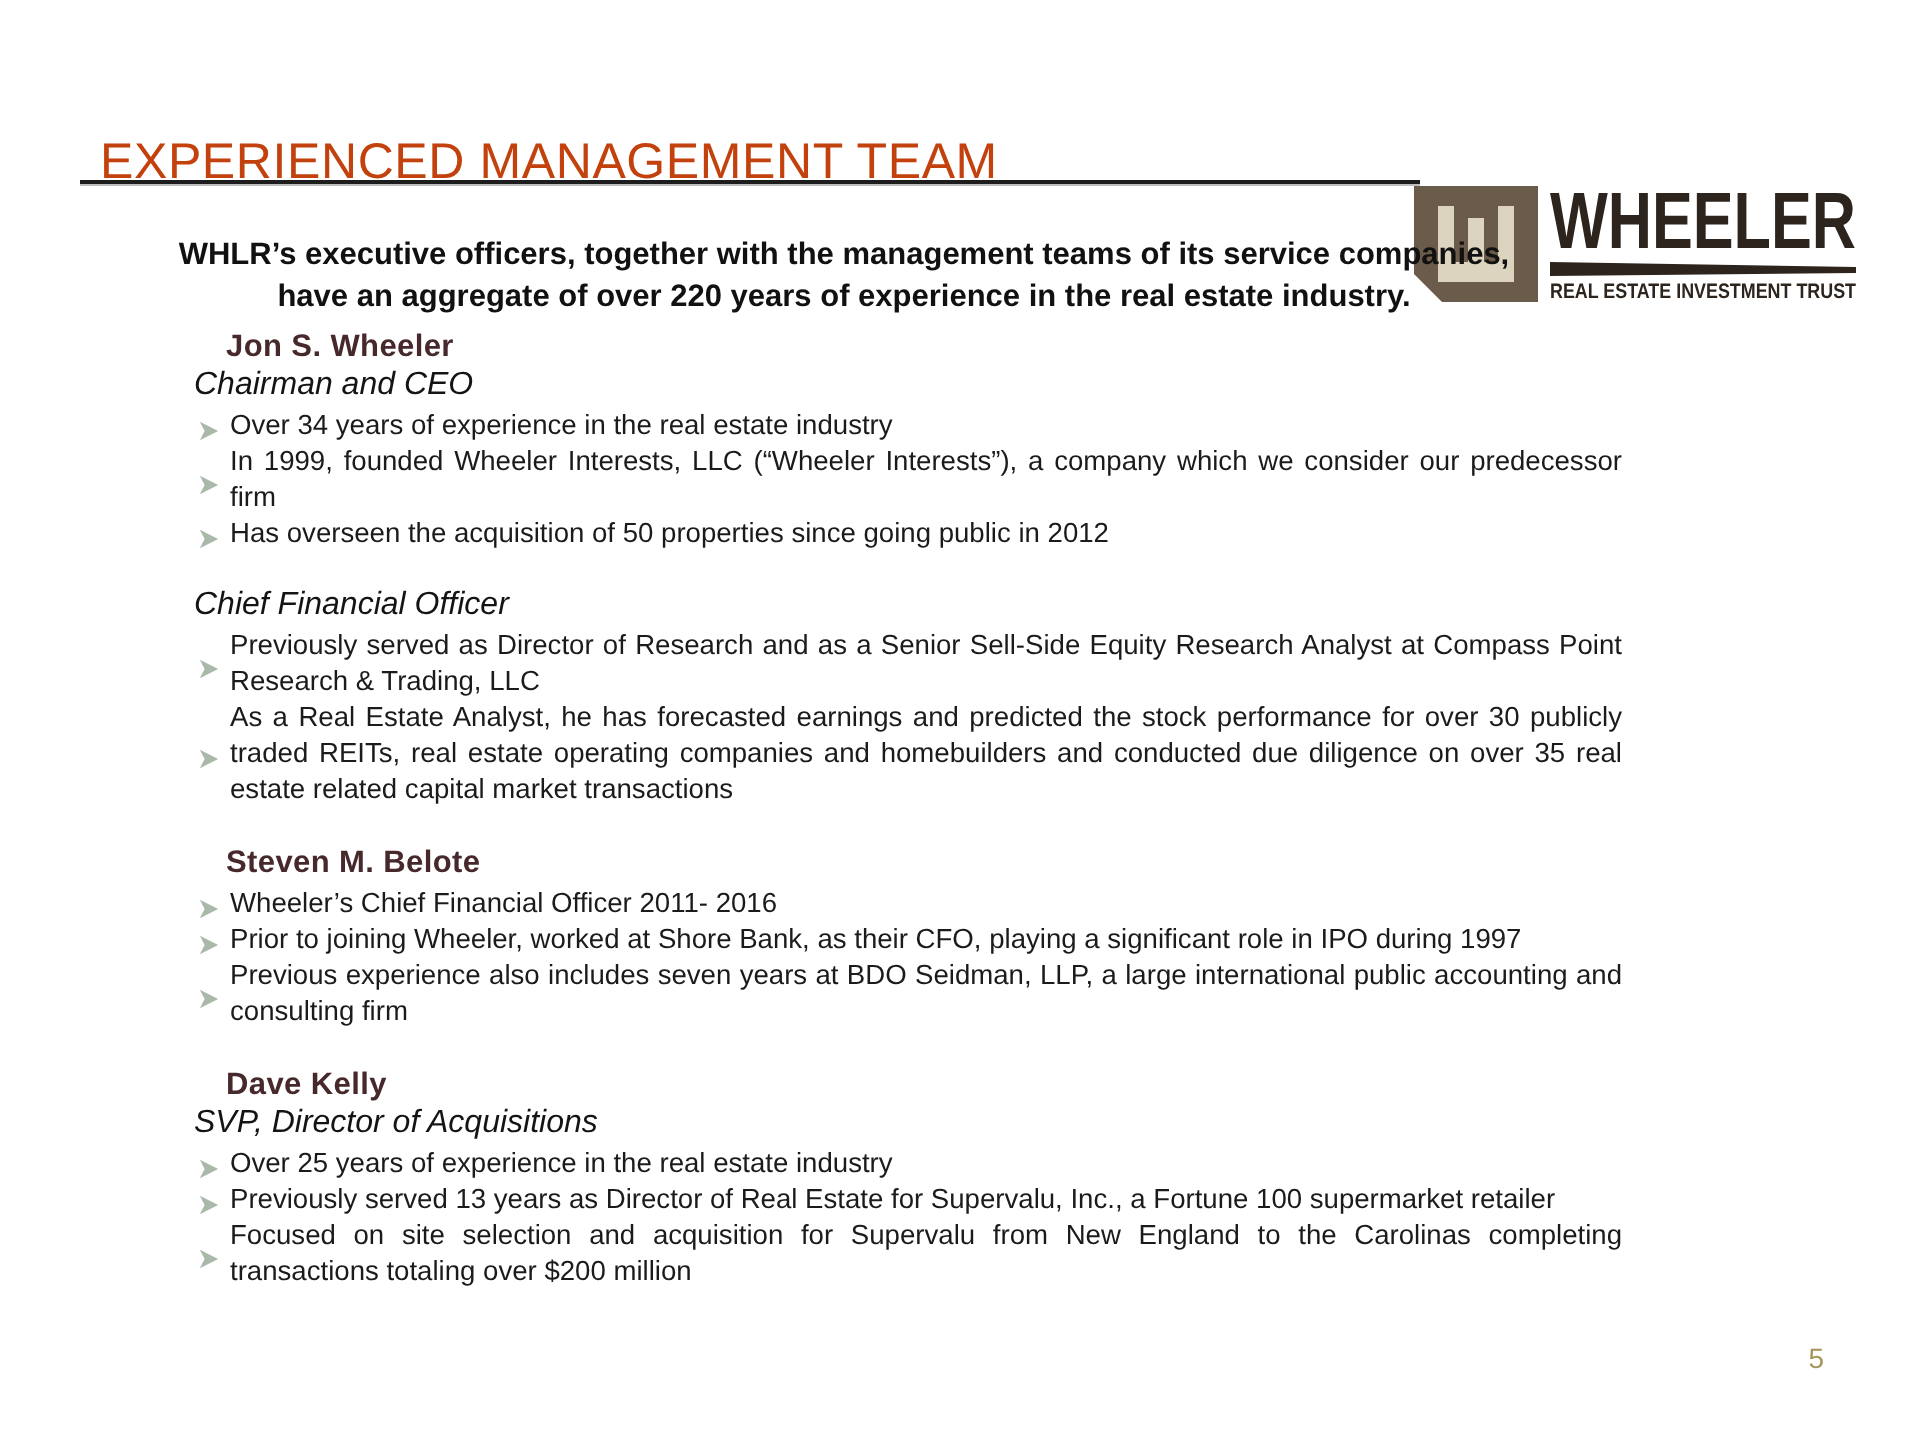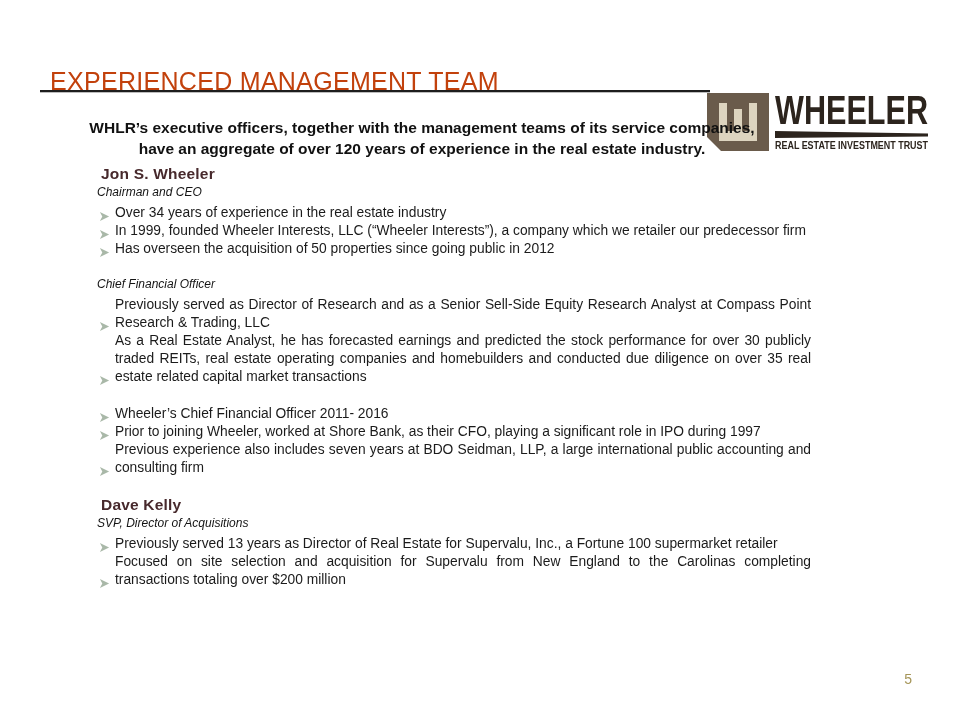--- a/index.html
+++ b/index.html
@@ -21,26 +21,26 @@
   .logo-word{width:155px;height:60px;display:block;}
   
   .intro{
     position:absolute;left:0;top:117px;width:844px;text-align:center;
     font-weight:bold;font-size:15.5px;line-height:21px;color:#111111;
   }
   
   .content{position:absolute;left:97px;top:165px;width:714px;}
   .exec{margin:0 0 19px 0;}
   .exec-name{
-    margin:0 0 2px 4px;font-size:15.5px;font-weight:bold;color:#47292c;letter-spacing:.2px;
+    margin:0 0 2px 16px;font-size:15.5px;font-weight:bold;color:#47292c;letter-spacing:.2px;
   }
   .exec-role{
-    font-style:italic;font-size:12px;line-height:15px;margin:0 0 4px 0;color:#141414;
+    font-style:italic;font-size:16px;line-height:15px;margin:0 0 4px 0;color:#141414;
   }
-  .bullet{display:flex;align-items:flex-end;margin:0;}
+  .bullet{display:flex;align-items:center;margin:0;}
   .arrow{flex:0 0 18px;padding:4px 0 0 2px;box-sizing:border-box;}
   .arrow svg{display:block;}
   .btext{
     flex:1 1 auto;font-size:13.8px;line-height:18px;text-align:justify;color:#1b1b1b;
   }
   
   .page-number{
     position:absolute;top:671px;right:48px;font-size:14px;color:#a59558;
   }
 </style>
@@ -59,21 +59,21 @@
     </svg>
     <svg class="logo-word" viewBox="0 0 155 60" xmlns="http://www.w3.org/2000/svg">
       <text x="0" y="33" font-family="Liberation Sans, sans-serif" font-weight="bold" font-size="40" fill="#2c241d" textLength="153" lengthAdjust="spacingAndGlyphs">WHEELER</text>
       <polygon points="0,40 153,42.5 153,45.5 0,47" fill="#2c241d"></polygon>
       <text x="0" y="58" font-family="Liberation Sans, sans-serif" font-weight="bold" font-size="10.5" fill="#2c241d" textLength="153" lengthAdjust="spacingAndGlyphs">REAL ESTATE INVESTMENT TRUST</text>
     </svg>
   </div>
 
   <div class="intro">
     <div>WHLR’s executive officers, together with the management teams of its service companies,</div>
-    <div>have an aggregate of over 120 years of experience in the real estate industry.</div>
+    <div>have an aggregate of over 220 years of experience in the real estate industry.</div>
   </div>
 
   <div class="content">
 
     <section class="exec">
       <h2 class="exec-name">Jon S. Wheeler</h2>
       <div class="exec-role">Chairman and CEO</div>
       <div class="bullet">
         <span class="arrow">
             <svg width="11" height="11" viewBox="0 0 12 12">
@@ -81,21 +81,21 @@
             </svg>
           </span>
         <div class="btext">Over 34 years of experience in the real estate industry</div>
       </div>
       <div class="bullet">
         <span class="arrow">
             <svg width="11" height="11" viewBox="0 0 12 12">
               <path d="M1 1 L11 6 L1 11 L3.6 6 Z" fill="#a9b8a8"></path>
             </svg>
           </span>
-        <div class="btext">In 1999, founded Wheeler Interests, LLC (“Wheeler Interests”), a company which we retailer our predecessor firm</div>
+        <div class="btext">In 1999, founded Wheeler Interests, LLC (“Wheeler Interests”), a company which we consider our predecessor firm</div>
       </div>
       <div class="bullet">
         <span class="arrow">
             <svg width="11" height="11" viewBox="0 0 12 12">
               <path d="M1 1 L11 6 L1 11 L3.6 6 Z" fill="#a9b8a8"></path>
             </svg>
           </span>
         <div class="btext">Has overseen the acquisition of 50 properties since going public in 2012</div>
       </div>
     </section>
@@ -114,20 +114,21 @@
         <span class="arrow">
             <svg width="11" height="11" viewBox="0 0 12 12">
               <path d="M1 1 L11 6 L1 11 L3.6 6 Z" fill="#a9b8a8"></path>
             </svg>
           </span>
         <div class="btext">As a Real Estate Analyst, he has forecasted earnings and predicted the stock performance for over 30 publicly traded REITs, real estate operating companies and homebuilders and conducted due diligence on over 35 real estate related capital market transactions</div>
       </div>
     </section>
 
     <section class="exec">
+      <h2 class="exec-name">Steven M. Belote</h2>
       <div class="bullet">
         <span class="arrow">
             <svg width="11" height="11" viewBox="0 0 12 12">
               <path d="M1 1 L11 6 L1 11 L3.6 6 Z" fill="#a9b8a8"></path>
             </svg>
           </span>
         <div class="btext">Wheeler’s Chief Financial Officer 2011- 2016</div>
       </div>
       <div class="bullet">
         <span class="arrow">
@@ -149,20 +150,28 @@
 
     <section class="exec">
       <h2 class="exec-name">Dave Kelly</h2>
       <div class="exec-role">SVP, Director of Acquisitions</div>
       <div class="bullet">
         <span class="arrow">
             <svg width="11" height="11" viewBox="0 0 12 12">
               <path d="M1 1 L11 6 L1 11 L3.6 6 Z" fill="#a9b8a8"></path>
             </svg>
           </span>
+        <div class="btext">Over 25 years of experience in the real estate industry</div>
+      </div>
+      <div class="bullet">
+        <span class="arrow">
+            <svg width="11" height="11" viewBox="0 0 12 12">
+              <path d="M1 1 L11 6 L1 11 L3.6 6 Z" fill="#a9b8a8"></path>
+            </svg>
+          </span>
         <div class="btext">Previously served 13 years as Director of Real Estate for Supervalu, Inc., a Fortune 100 supermarket retailer</div>
       </div>
       <div class="bullet">
         <span class="arrow">
             <svg width="11" height="11" viewBox="0 0 12 12">
               <path d="M1 1 L11 6 L1 11 L3.6 6 Z" fill="#a9b8a8"></path>
             </svg>
           </span>
         <div class="btext">Focused on site selection and acquisition for Supervalu from New England to the Carolinas completing transactions totaling over $200 million</div>
       </div>

